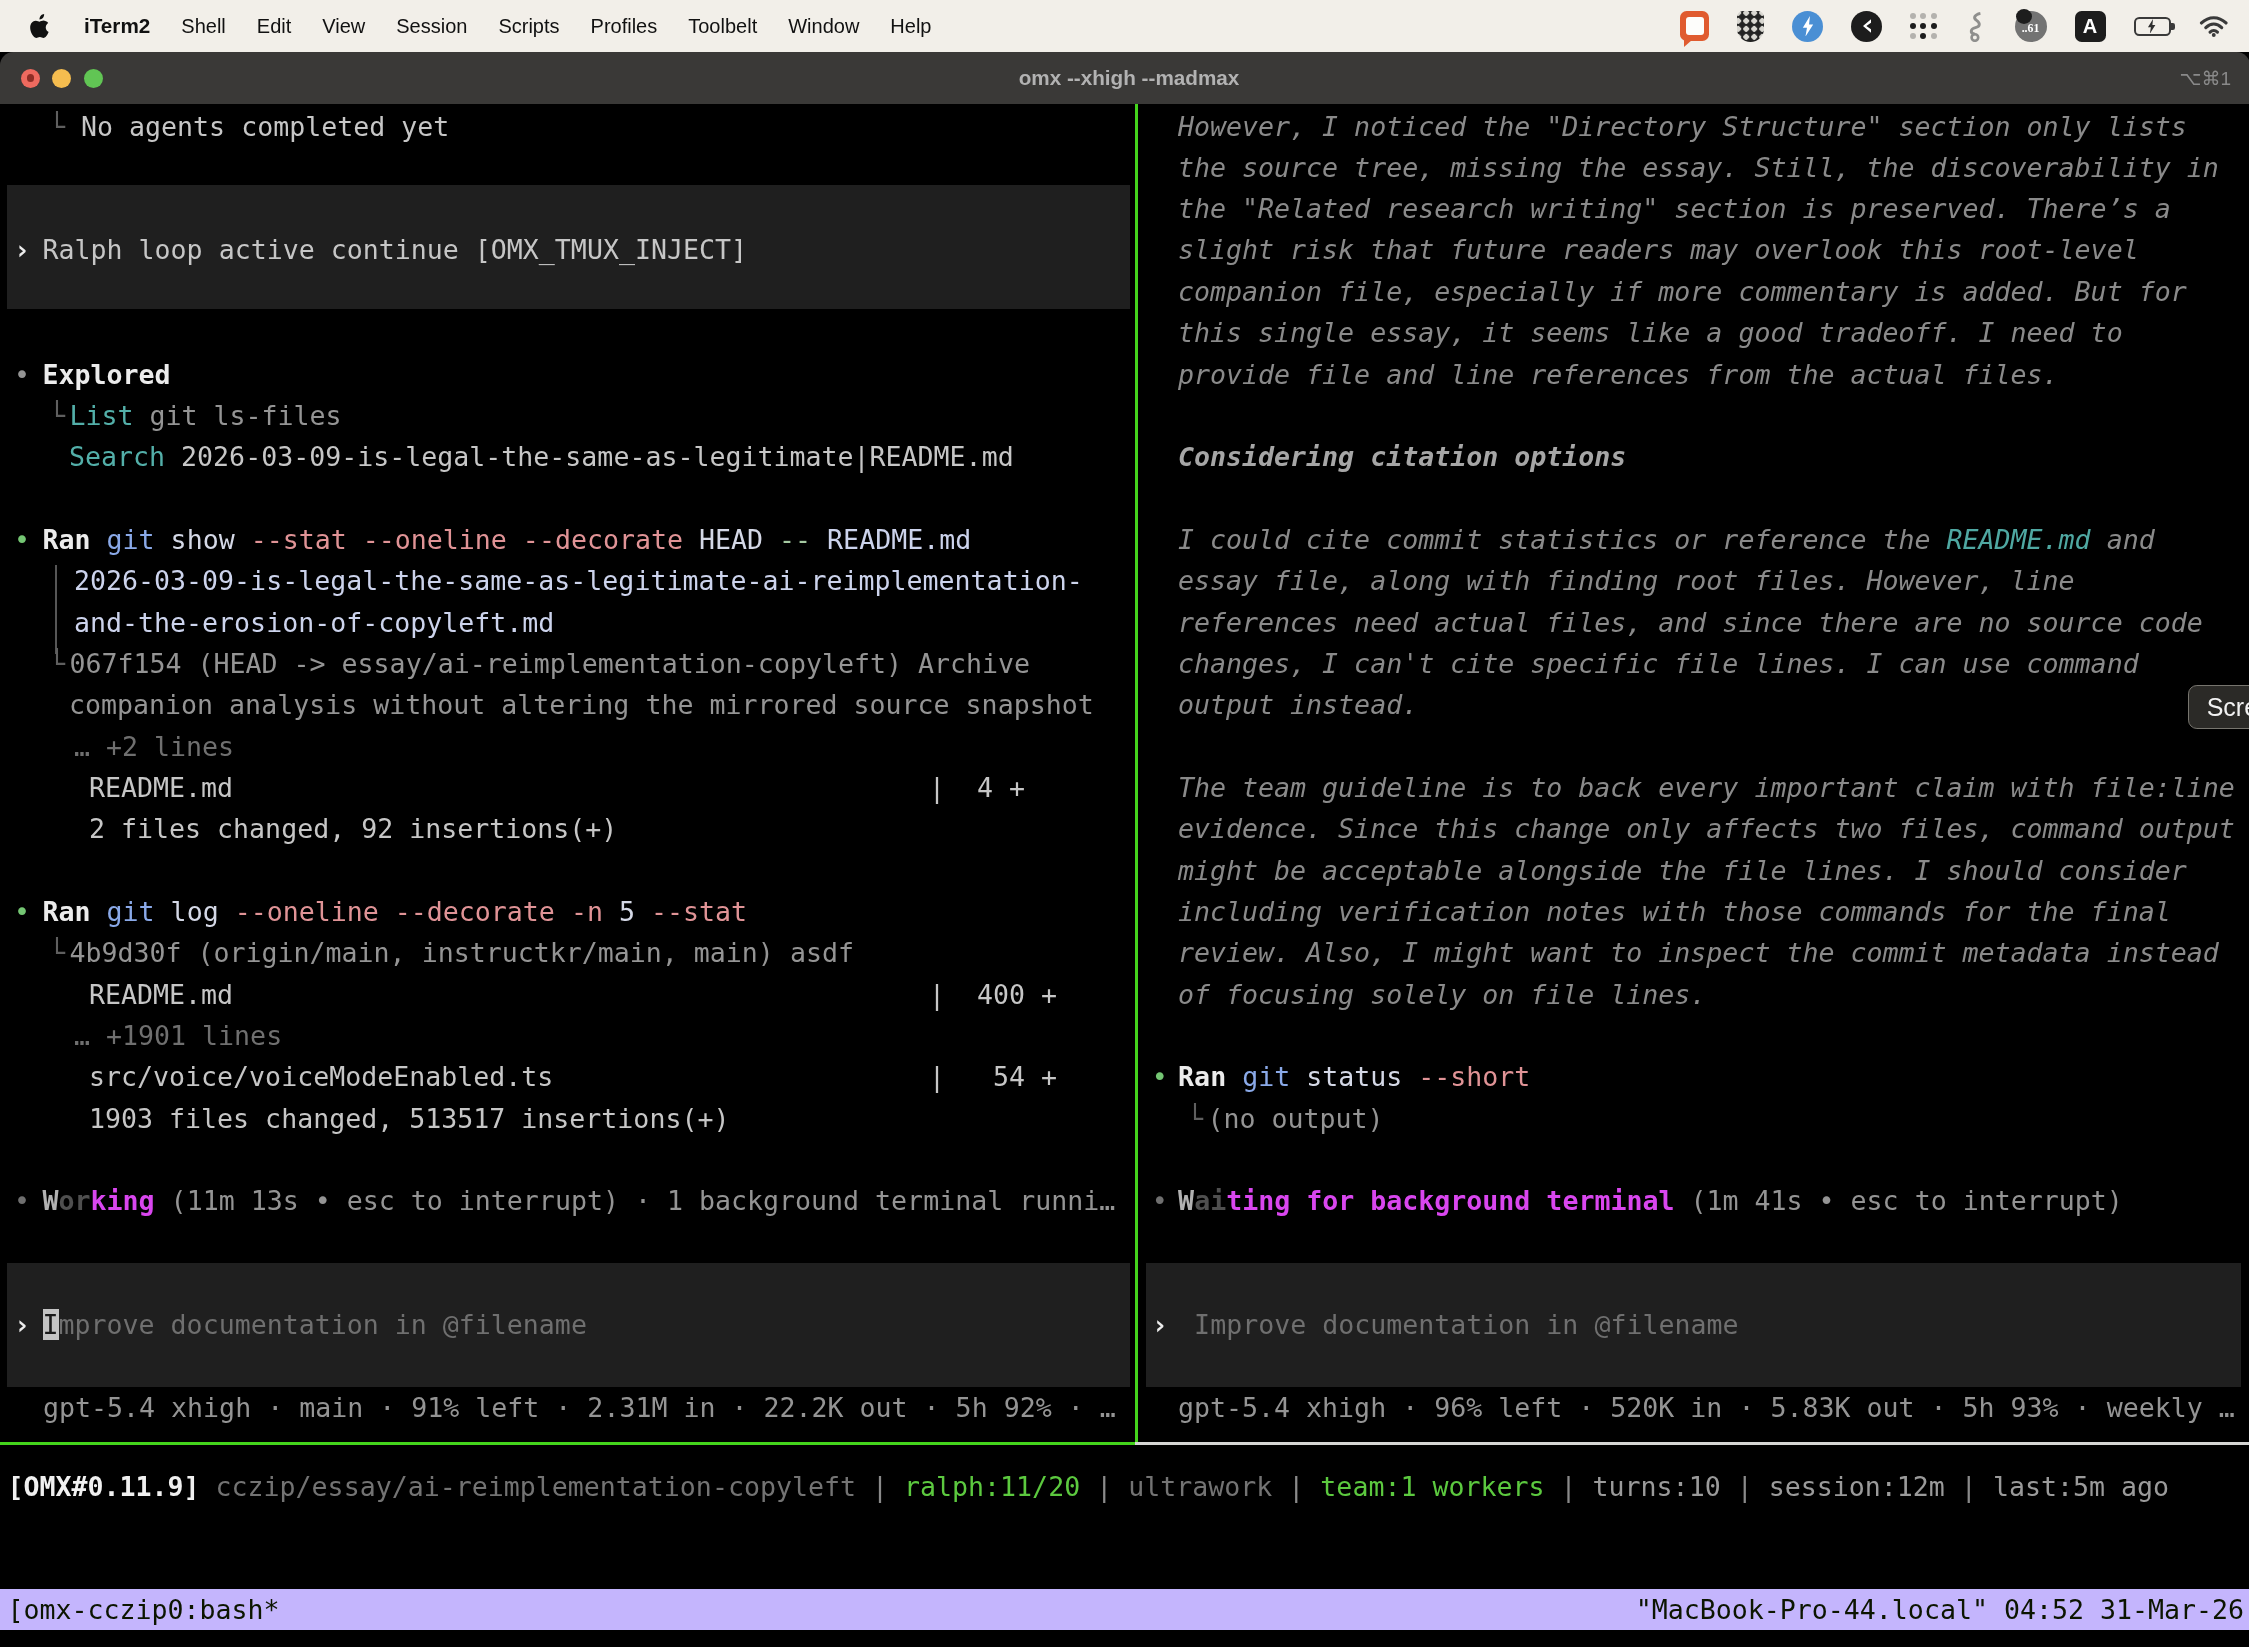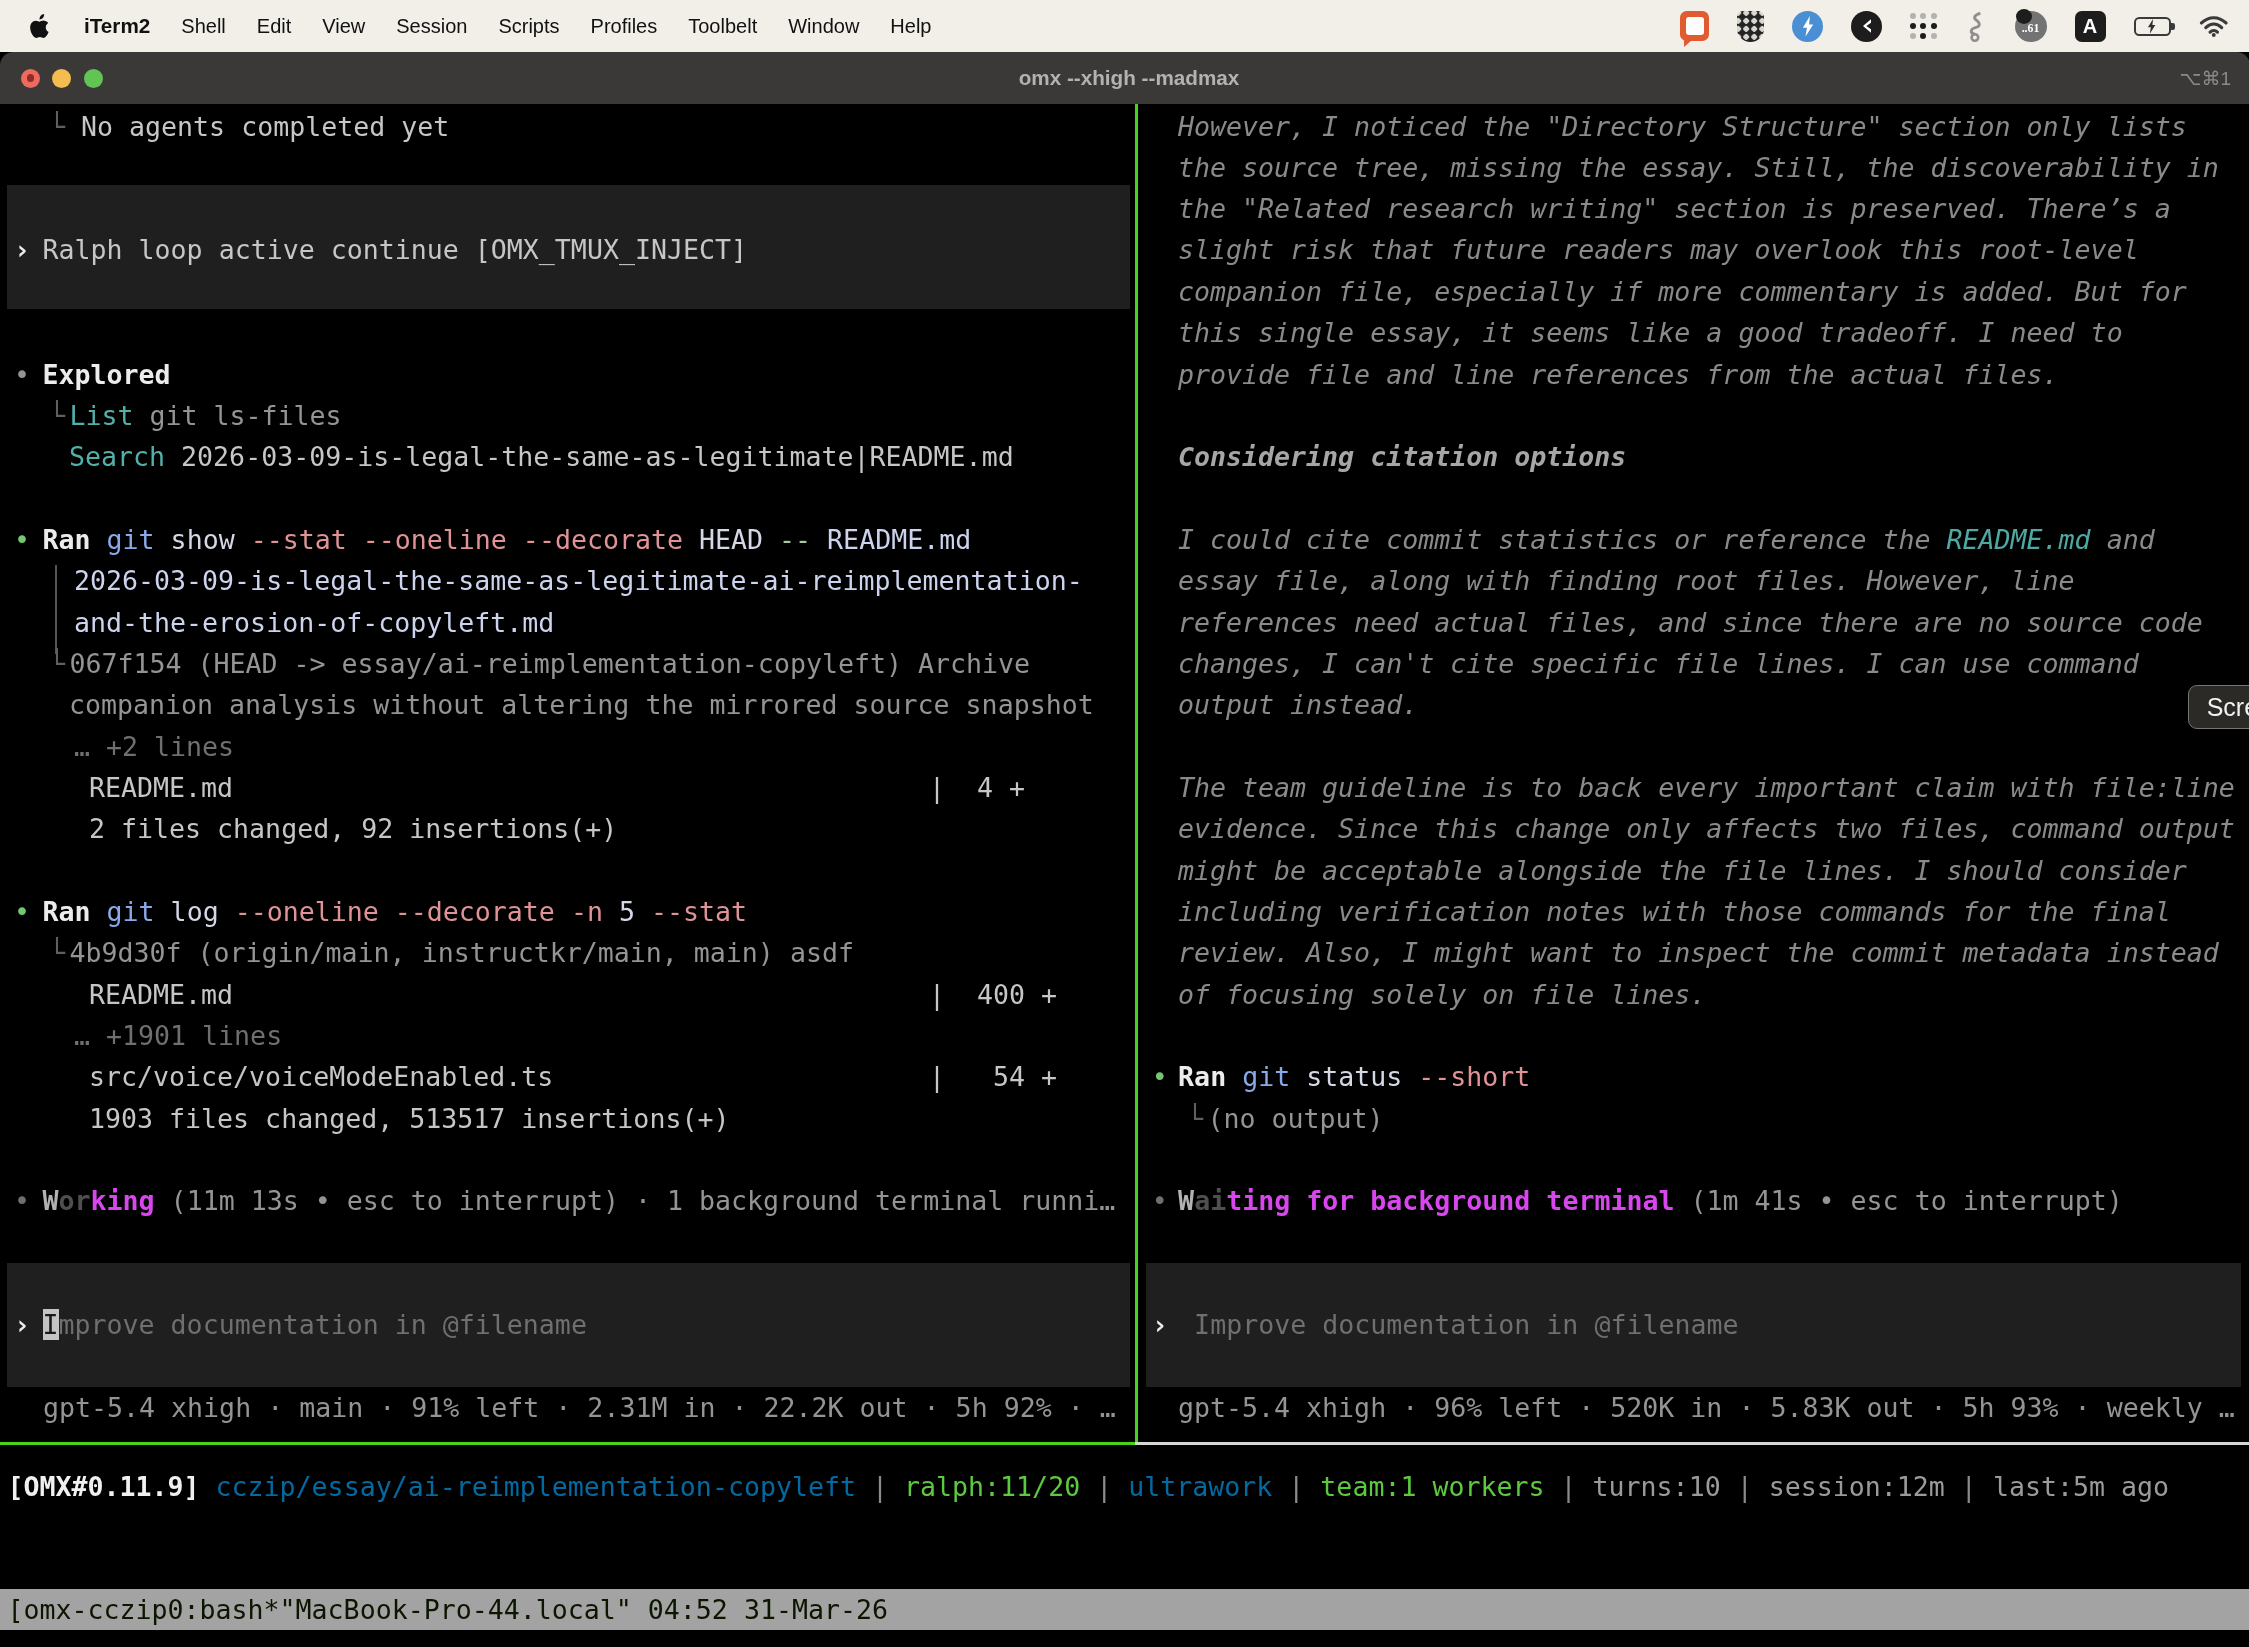--- a/index.html
+++ b/index.html
@@ -94,28 +94,28 @@
   .inputbox { position:absolute; background:#1f1f1f; height:124px; }
   .cursor { background:#c4c4c4; color:#1a1a1a; }
   .treevline { position:absolute; width:2.2px; background:#565656; }
 
   .hline-l { position:absolute; top:1338px; left:0; width:1135px; height:3px; background:#44d41c; }
   .hline-r { position:absolute; top:1338px; left:1135px; width:1115px; height:3px; background:#d6d6d4; }
 
   .omxline { position:absolute; top:1362px; left:7.4px; white-space:pre;
              font-size:26.6px; line-height:41px; }
   .s-white { color:#f0f0f0; font-weight:700; }
-  .s-cyan  { color:#0369a1; }
+  .s-cyan  { color:#737373; }
   .s-sep   { color:#8a8a8a; }
   .s-green { color:#5cc93f; }
   .s-gray  { color:#9a9a9a; }
 
-  .tmuxbar { position:absolute; top:1485px; left:0; width:2250px; height:41px; background:#a3a3a3;
+  .tmuxbar { position:absolute; top:1485px; left:0; width:2250px; height:41px; background:#c4b5fd;
              color:#0c1500; font-size:26.6px; line-height:41px; white-space:pre;
-             display:flex; justify-content:flex-start; }
+             display:flex; justify-content:space-between; }
   .tmuxbar .tleft { padding-left:7.4px; }
   .tmuxbar .tright { padding-right:5.9px; }
 
   
   .scre-overlay { position:absolute; top:685px; left:2188px; width:89px; height:44px;
                   background:#2b2a27; border:1.5px solid #77756e; border-radius:8.9px;
                   font-family:"Liberation Sans", sans-serif; font-size:25px; color:#f2f2f2;
                   display:flex; align-items:center; padding-left:17.7px; }
 </style>
 </head>

